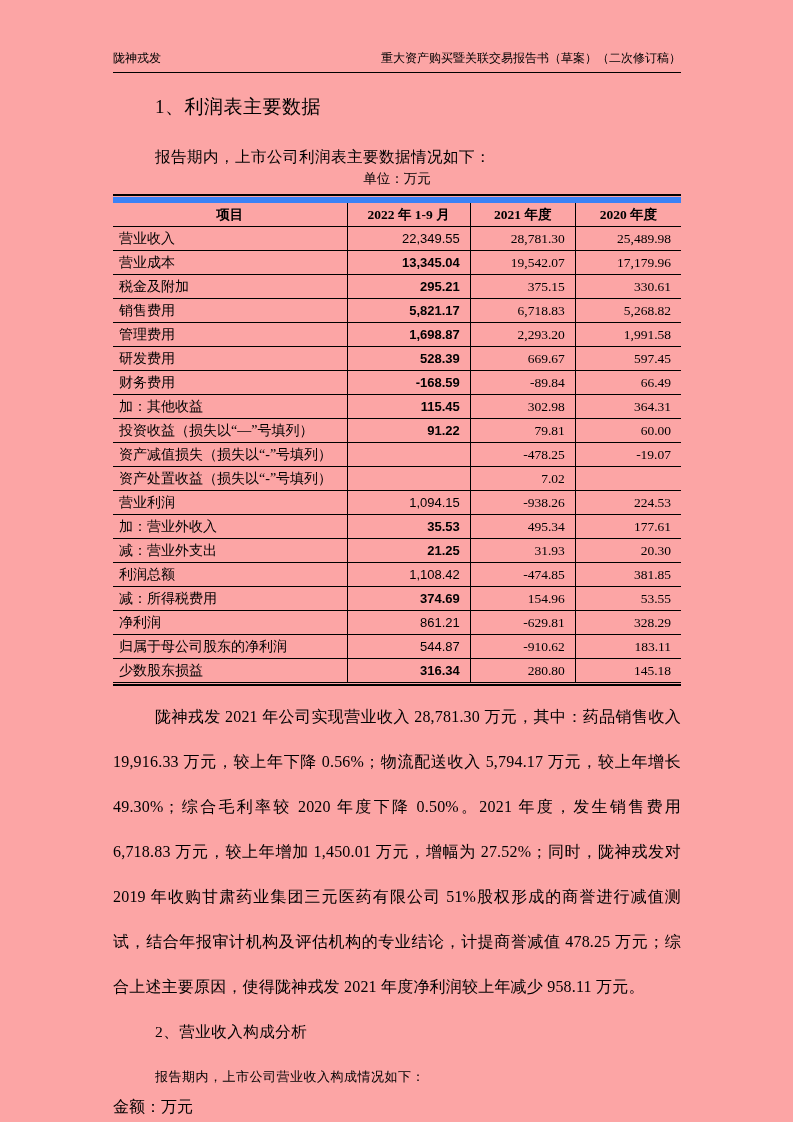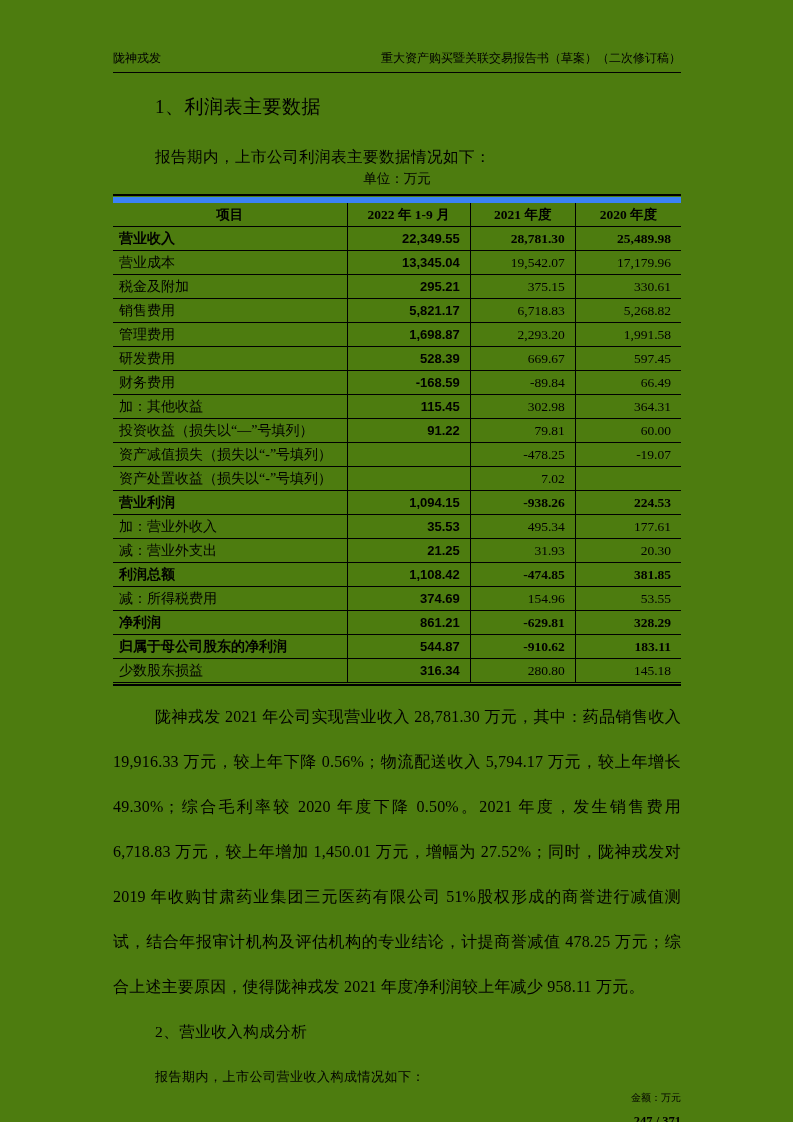--- a/index.html
+++ b/index.html
@@ -1,20 +1,20 @@
 <!DOCTYPE html>
 <html><head>
 <meta charset="utf-8">
 <style>
   html,body{margin:0;padding:0;background:#888;}
   .page{
     position:relative;
     width:793px;height:1122px;
     margin:0 auto;
-    background:#4d7c0f;
+    background:#fca5a5;
     box-sizing:border-box;
     padding:50px 112px 0 113px;
     font-family:"Liberation Serif","DejaVu Serif",serif;
     color:#000;
     overflow:hidden;
   }
   
   .doc-header{
     display:flex;justify-content:space-between;align-items:flex-end;
     font-size:12px;
@@ -63,33 +63,33 @@
   table.fin col.c-2022{width:21.7%;}
   table.fin col.c-2021{width:18.5%;}
   table.fin col.c-2020{width:18.6%;}
   table.fin th{font-weight:700;text-align:center;font-size:13.5px;}
   table.fin td.lbl{text-align:left;padding-left:6px;font-size:14px;}
   table.fin td.num{text-align:right;padding-right:10px;font-size:13.5px;}
   table.fin td.c2022{
     font-family:"Liberation Sans","DejaVu Sans",sans-serif;
     font-weight:700;font-size:13px;
   }
-  table.fin tr.bold-row td{font-weight:700;}
+  table.fin tr.bold-row td{font-weight:400;}
   
   .body-para{
     margin:8px 0 0 0;
     font-size:16px;
     line-height:45px;
     text-align:justify;
     text-indent:42px;
     letter-spacing:.2px;
   }
   .sec2-heading{margin:13px 0 0 42px;font-size:15.5px;font-weight:400;letter-spacing:.5px;}
   .intro2{margin:25px 0 0 0;text-indent:42px;font-size:13px;letter-spacing:.5px;}
-  .unit2-row{margin-top:5px;text-align:right;font-size:10px;}
+  .unit2-row{margin-top:11px;font-size:16px;}
   .page-num{margin-top:9px;text-align:right;font-size:12.5px;font-weight:700;}
 </style>
 </head>
 <body>
 
 <div class="page">
 
   <div class="doc-header">
     <span class="hdr-left">陇神戎发</span>
     <span class="hdr-right">重大资产购买暨关联交易报告书（草案）（二次修订稿）</span>

